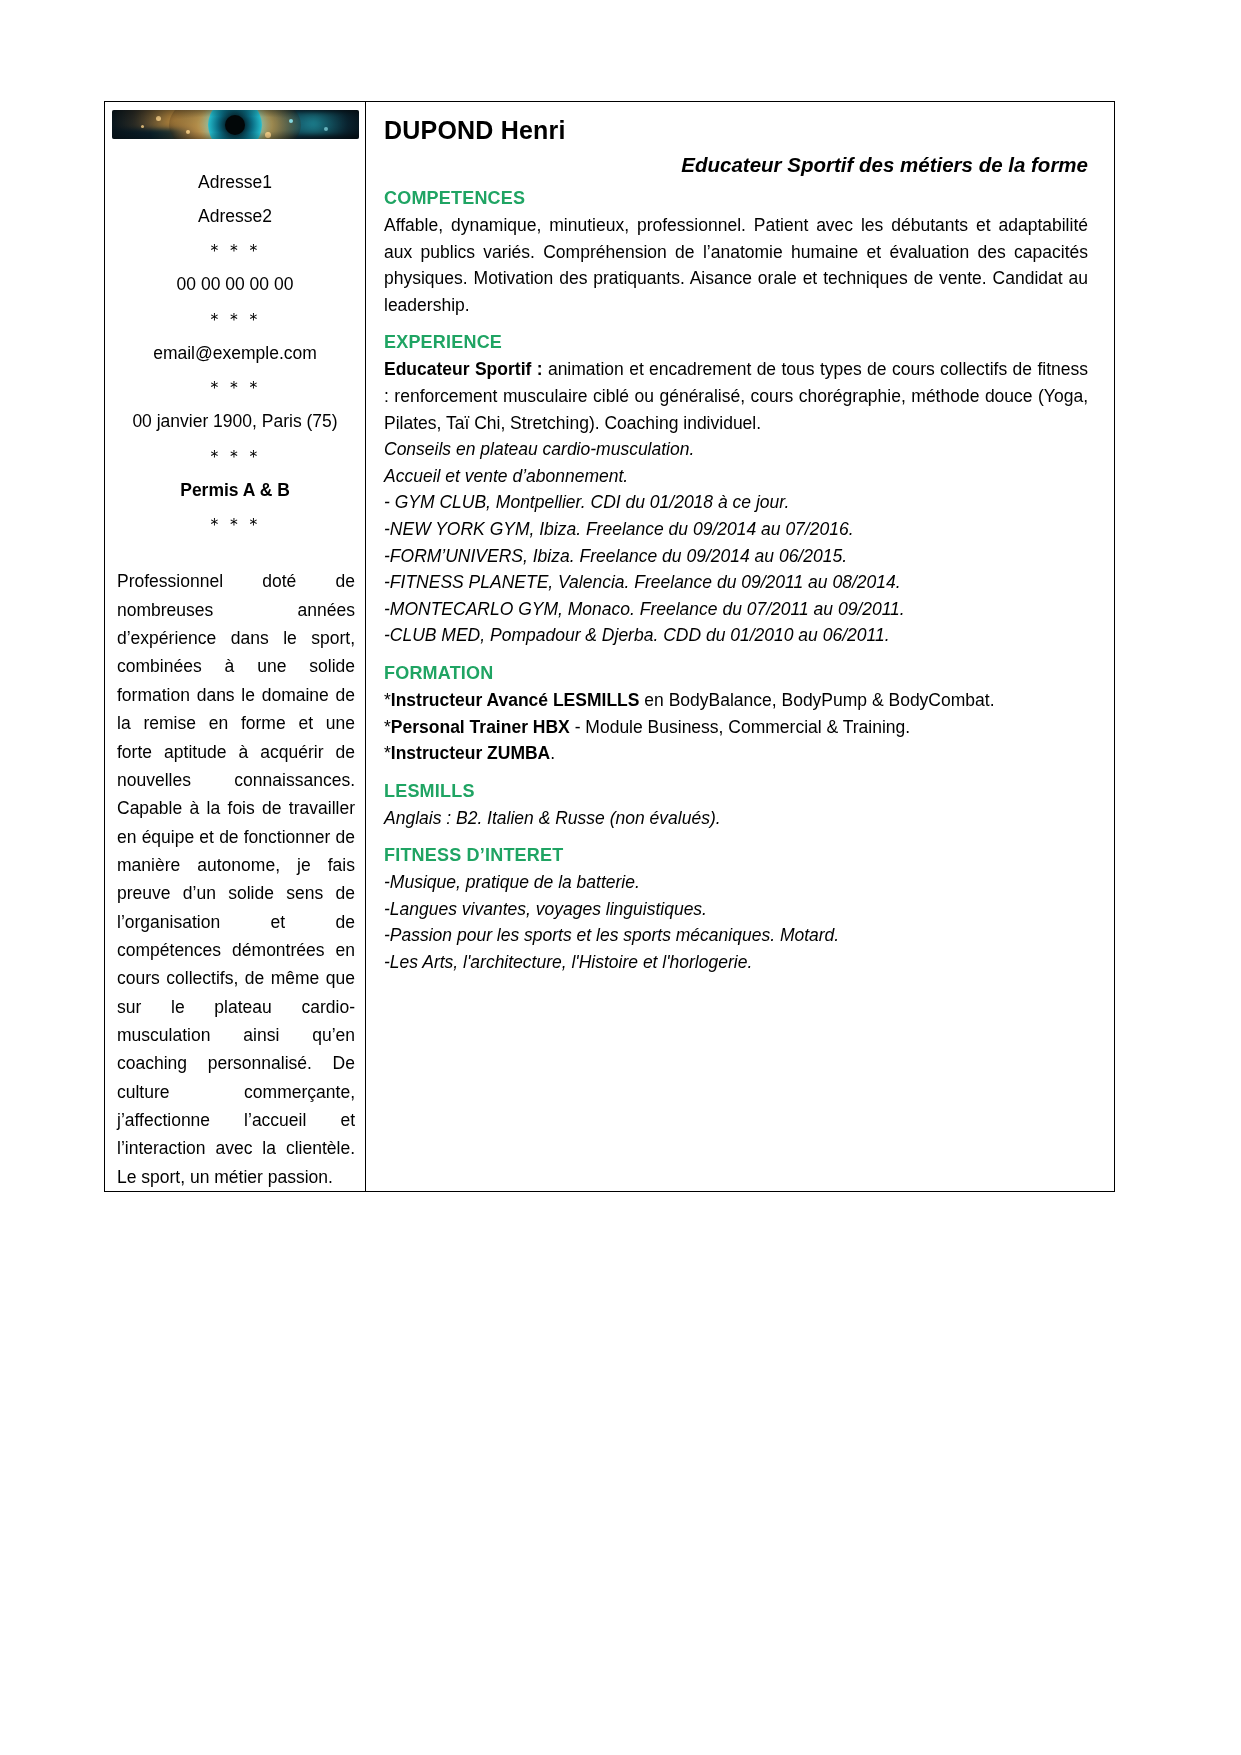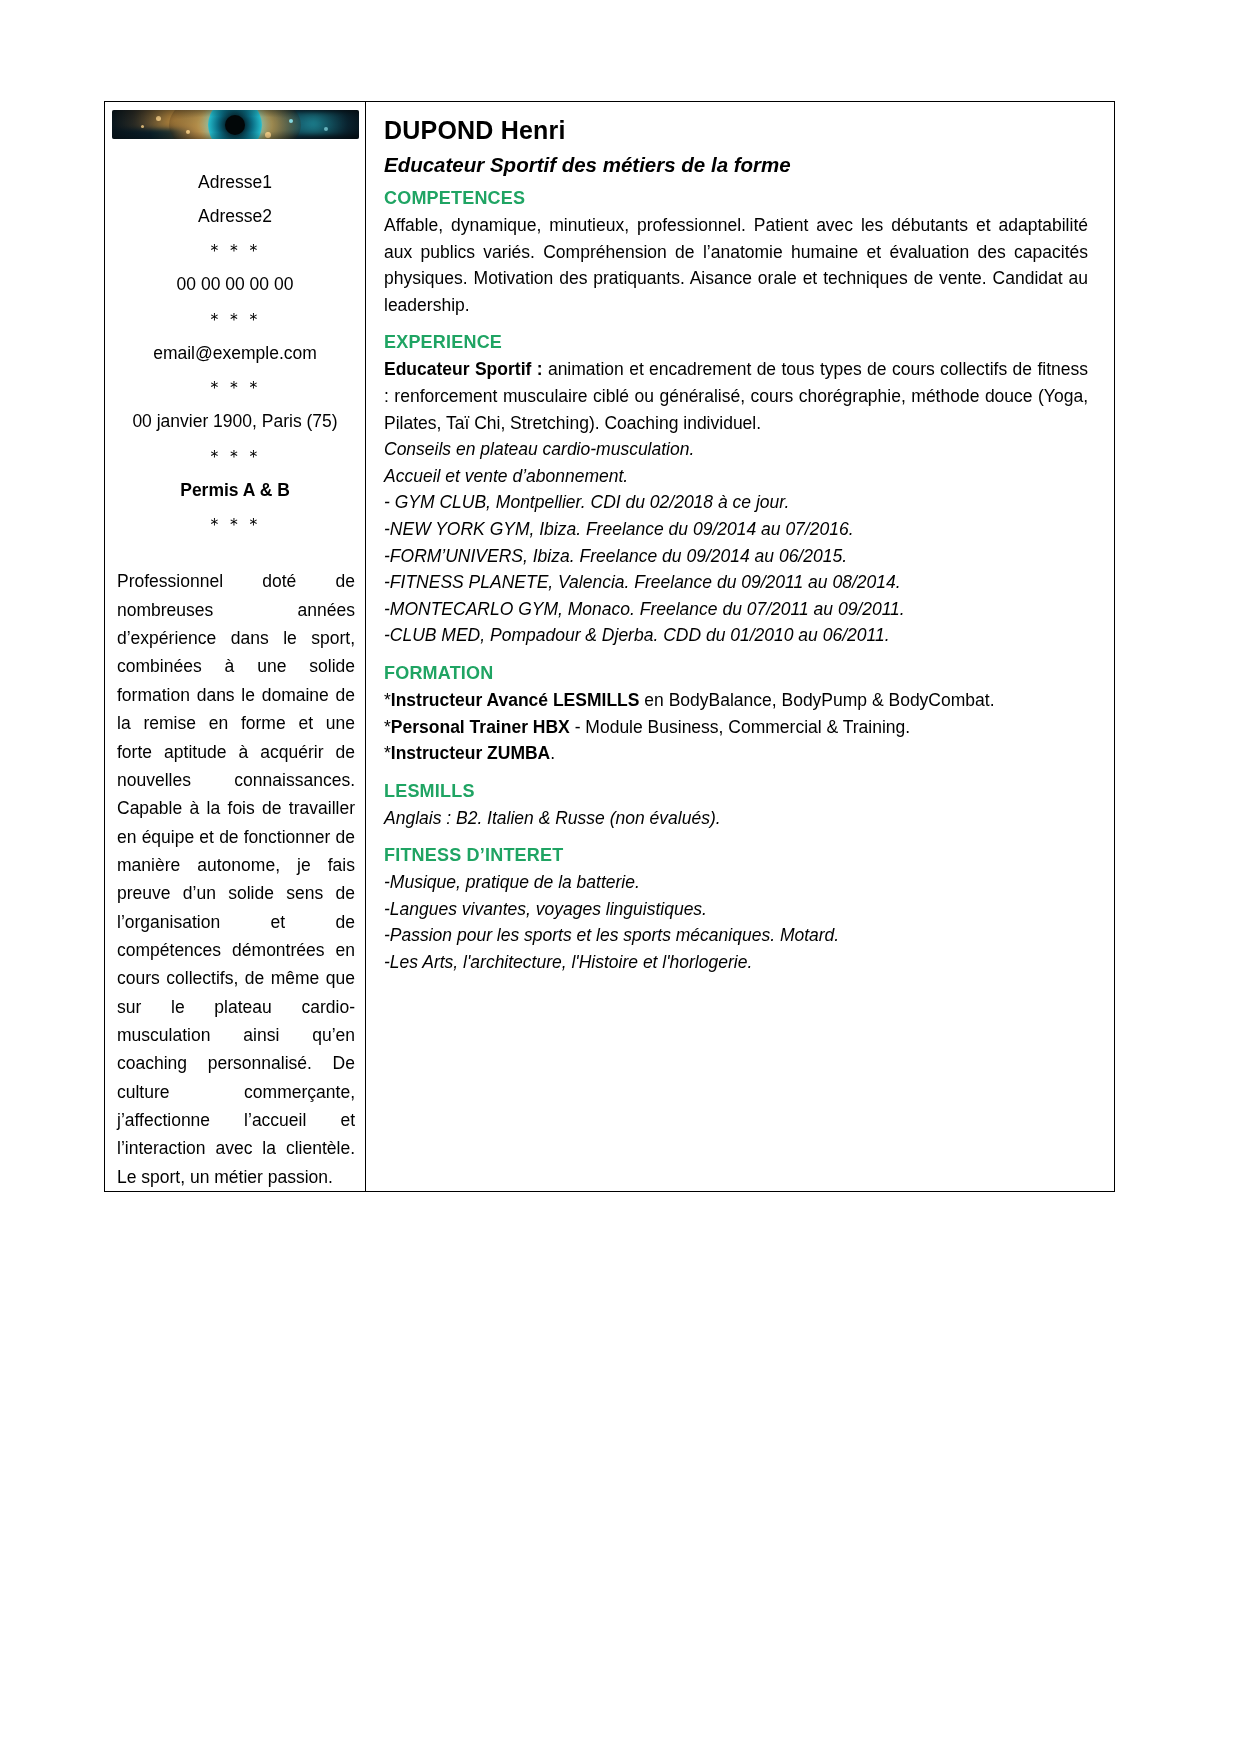--- a/index.html
+++ b/index.html
@@ -133,20 +133,21 @@
     font-size: 25px;
     font-weight: bold;
     margin: 0 0 4px 0;
     letter-spacing: 0.2px;
   }
   .title {
     font-size: 20.5px;
     font-weight: bold;
     font-style: italic;
     margin: 8px 0 10px 0;
+    text-align: right;
   }
   .section-head {
     color: #1fa463;
     font-size: 18px;
     font-weight: bold;
     margin: 14px 0 3px 0;
     letter-spacing: 0.2px;
   }
   .section-head.first { margin-top: 11px; }
   .body-text {
@@ -208,21 +209,21 @@
       <div class="title">Educateur Sportif des métiers de la forme</div>
 
       <div class="section-head first">COMPETENCES</div>
       <p class="body-text">Affable, dynamique, minutieux, professionnel. Patient avec les débutants et adaptabilité aux publics variés. Compréhension de l’anatomie humaine et évaluation des capacités physiques. Motivation des pratiquants. Aisance orale et techniques de vente. Candidat au leadership.</p>
 
       <div class="section-head">EXPERIENCE</div>
       <p class="body-text"><b>Educateur Sportif :</b><span> animation et encadrement de tous types de cours collectifs de fitness : renforcement musculaire ciblé ou généralisé, cours chorégraphie, méthode douce (Yoga, Pilates, Taï Chi, Stretching). Coaching individuel.</span></p>
       <div>
         <p class="body-line">Conseils en plateau cardio-musculation.</p>
         <p class="body-line">Accueil et vente d’abonnement.</p>
-        <p class="body-line">- GYM CLUB, Montpellier. CDI du 02/2018 à ce jour.</p>
+        <p class="body-line">- GYM CLUB, Montpellier. CDI du 01/2018 à ce jour.</p>
         <p class="body-line">-NEW YORK GYM, Ibiza. Freelance du 09/2014 au 07/2016.</p>
         <p class="body-line">-FORM’UNIVERS, Ibiza. Freelance du 09/2014 au 06/2015.</p>
         <p class="body-line">-FITNESS PLANETE, Valencia. Freelance du 09/2011 au 08/2014.</p>
         <p class="body-line">-MONTECARLO GYM, Monaco. Freelance du 07/2011 au 09/2011.</p>
         <p class="body-line">-CLUB MED, Pompadour &amp; Djerba. CDD du 01/2010 au 06/2011.</p>
       </div>
 
       <div class="section-head">FORMATION</div>
       <div>
         <p class="body-text"><span>*</span><b>Instructeur Avancé LESMILLS</b><span> en BodyBalance, BodyPump &amp; BodyCombat.</span></p>

